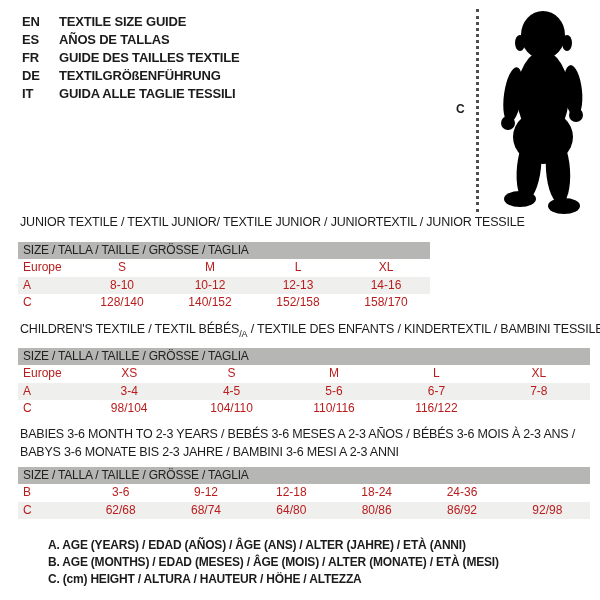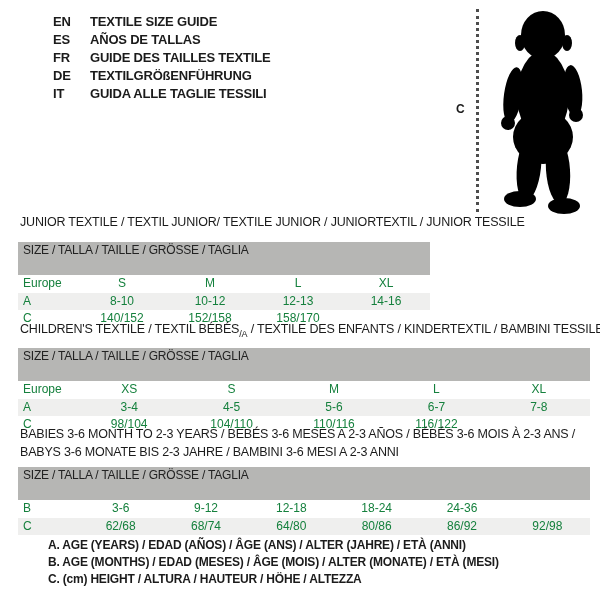--- a/index.html
+++ b/index.html
@@ -2,41 +2,41 @@
 <html><head>
 <meta charset="utf-8">
 <style>
   html,body{margin:0;padding:0;}
   body{
     width:600px;height:600px;position:relative;background:#ffffff;
     font-family:"Liberation Sans","DejaVu Sans",sans-serif;
     color:#1b1b1b;overflow:hidden;
   }
   
-  .lang-list{position:absolute;top:13px;left:22px;margin-left:31px;}
+  .lang-list{position:absolute;top:13px;left:22px;}
   .lang-row{display:flex;height:18px;line-height:18px;
     font-size:13px;font-weight:bold;letter-spacing:-0.2px;}
   .lang-code{width:37px;flex:0 0 37px;}
   
   .figure{position:absolute;top:5px;left:448px;width:152px;height:212px;}
   .measure-line{position:absolute;left:28px;top:4px;height:203px;width:0;
     border-left:3px dotted #4d4d4d;}
   .measure-label{position:absolute;left:8px;top:97px;font-size:12px;font-weight:bold;}
   .baby-svg{position:absolute;left:38px;top:2px;}
   
   .sec-title{position:absolute;left:20px;margin:0;font-size:12.5px;font-weight:normal;
     letter-spacing:-0.2px;line-height:14px;white-space:nowrap;}
   .sec-title .subsc{font-size:9px;vertical-align:sub;}
   .title-2line{line-height:17.5px;white-space:nowrap;}
   .stable{position:absolute;left:18px;}
   .t-narrow{width:412px;}
   .t-wide{width:572px;}
-  .band{height:33px;line-height:17px;background:#b6b6b4;font-size:12px;
+  .band{height:17px;line-height:17px;background:#b6b6b4;font-size:12px;
     padding-left:5px;color:#222;letter-spacing:-0.2px;}
-  .trow{display:grid;height:17.5px;line-height:17.5px;font-size:12px;color:#15803d;}
+  .trow{display:grid;height:17.5px;line-height:17.5px;font-size:12px;color:#b91c1c;}
   .c5{grid-template-columns:60px repeat(4,1fr);}
   .c6{grid-template-columns:60px repeat(5,1fr);}
   .c7{grid-template-columns:60px repeat(6,1fr);}
   .trow .lab{padding-left:5px;text-align:left;}
   .trow .val{text-align:center;}
   .shaded{background:#efefee;}
   
   .footnotes{position:absolute;left:20px;top:537px;}
   .footnote{height:17px;line-height:17px;font-size:12px;font-weight:bold;
     letter-spacing:-0.2px;white-space:nowrap;margin-left:28px;}
@@ -110,20 +110,21 @@
   </div>
   <div class="trow c5 shaded">
     <span class="lab">A</span>
     <span class="val">8-10</span>
     <span class="val">10-12</span>
     <span class="val">12-13</span>
     <span class="val">14-16</span>
   </div>
   <div class="trow c5">
     <span class="lab">C</span>
+    <span class="val">128/140</span>
     <span class="val">140/152</span>
     <span class="val">152/158</span>
     <span class="val">158/170</span>
   </div>
 </div>
 
 <h2 class="sec-title" style="top:322px"><span>CHILDREN'S TEXTILE / TEXTIL BÉBÉS</span><span class="subsc">/A</span><span> / TEXTILE DES ENFANTS / KINDERTEXTIL / BAMBINI TESSILE</span></h2>
 <div class="stable t-wide" style="top:348px">
   <div class="band">SIZE / TALLA / TAILLE / GRÖSSE / TAGLIA</div>
   <div class="trow c6">

